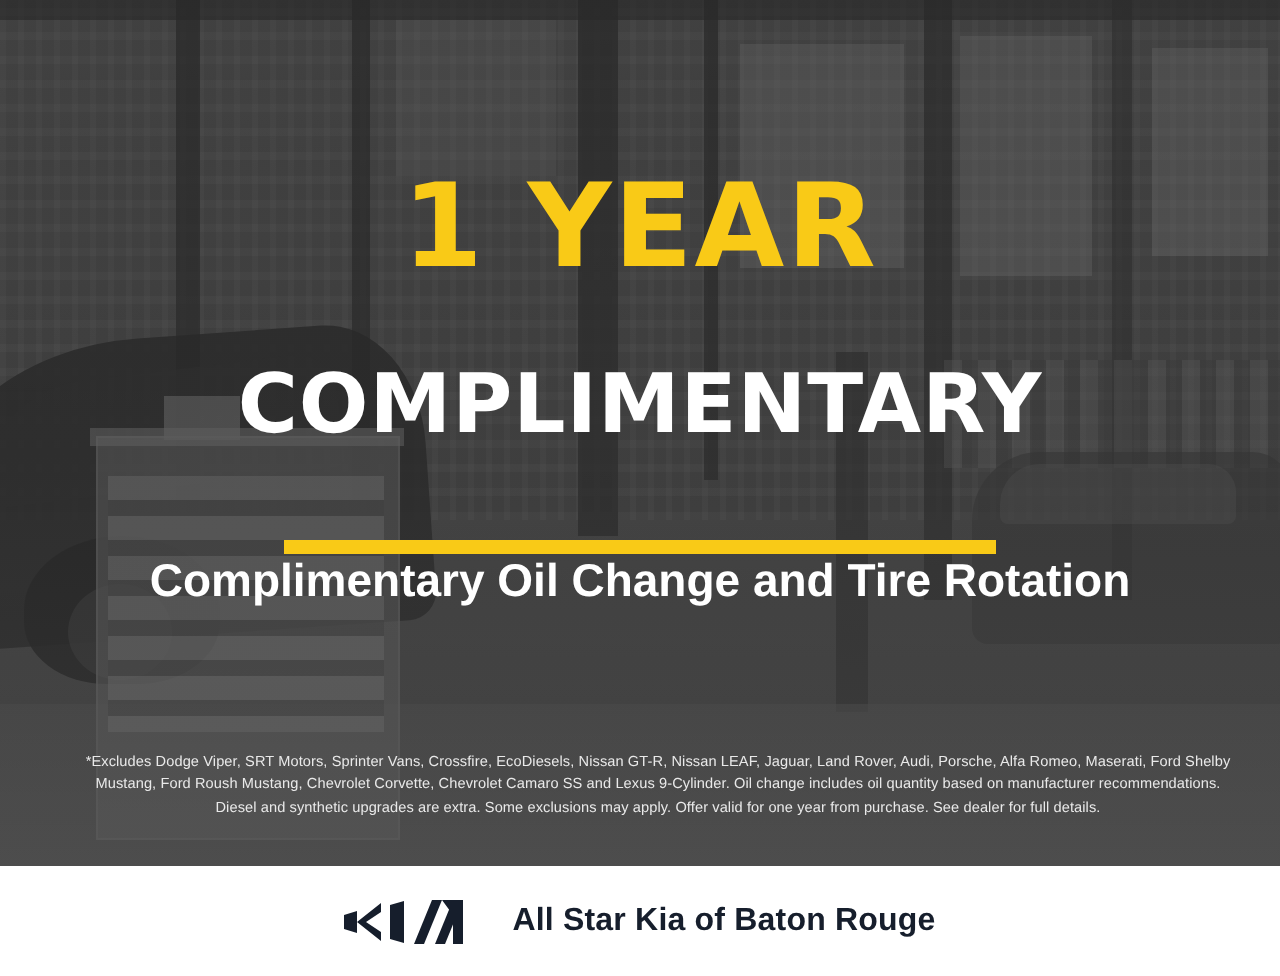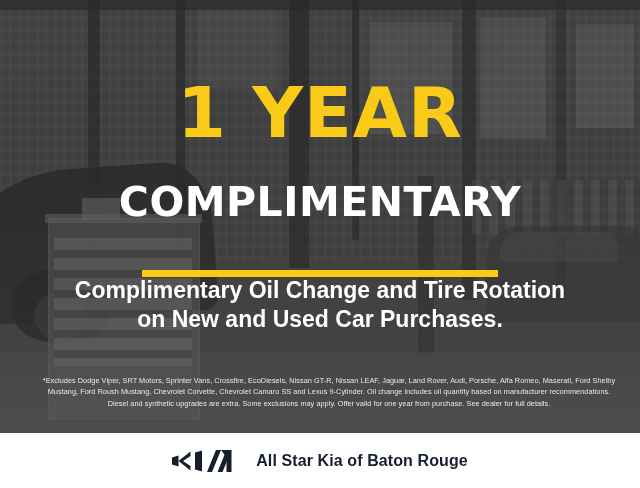--- a/index.html
+++ b/index.html
@@ -205,21 +205,21 @@
     text-align: center;
   }
 
   .headline-year {
     position: absolute;
     left: 0; right: 0;
     top: 70px;
     color: #F9CA17;
     font-family: "DejaVu Sans", sans-serif;
     font-weight: bold;
-    font-size: 70px;
+    font-size: 58px;
     line-height: 86px;
     letter-spacing: 1px;
     white-space: nowrap;
   }
 
   .headline-line2,
   .headline-line3 {
     position: absolute;
     left: 0; right: 0;
     color: #ffffff;
@@ -337,21 +337,20 @@
 
       <div class="headline-year">1 YEAR</div>
 
       <div class="headline-line2">COMPLIMENTARY</div>
 
 
       <div class="divider"></div>
 
       <div class="subhead">
         <div>Complimentary Oil Change and Tire Rotation</div>
-        <div>on New and Used Car Purchases.</div>
       </div>
 
       <div class="disclaimer">
         <span>*Excludes Dodge Viper, SRT Motors, Sprinter Vans, Crossfire, EcoDiesels, Nissan GT-R, Nissan LEAF, Jaguar, Land Rover, Audi, Porsche, Alfa Romeo, Maserati, Ford Shelby</span>
         <span>Mustang, Ford Roush Mustang, Chevrolet Corvette, Chevrolet Camaro SS and Lexus 9-Cylinder. Oil change includes oil quantity based on manufacturer recommendations.</span>
         <span>Diesel and synthetic upgrades are extra. Some exclusions may apply. Offer valid for one year from purchase. See dealer for full details.</span>
       </div>
 
     </div>
   </div>

